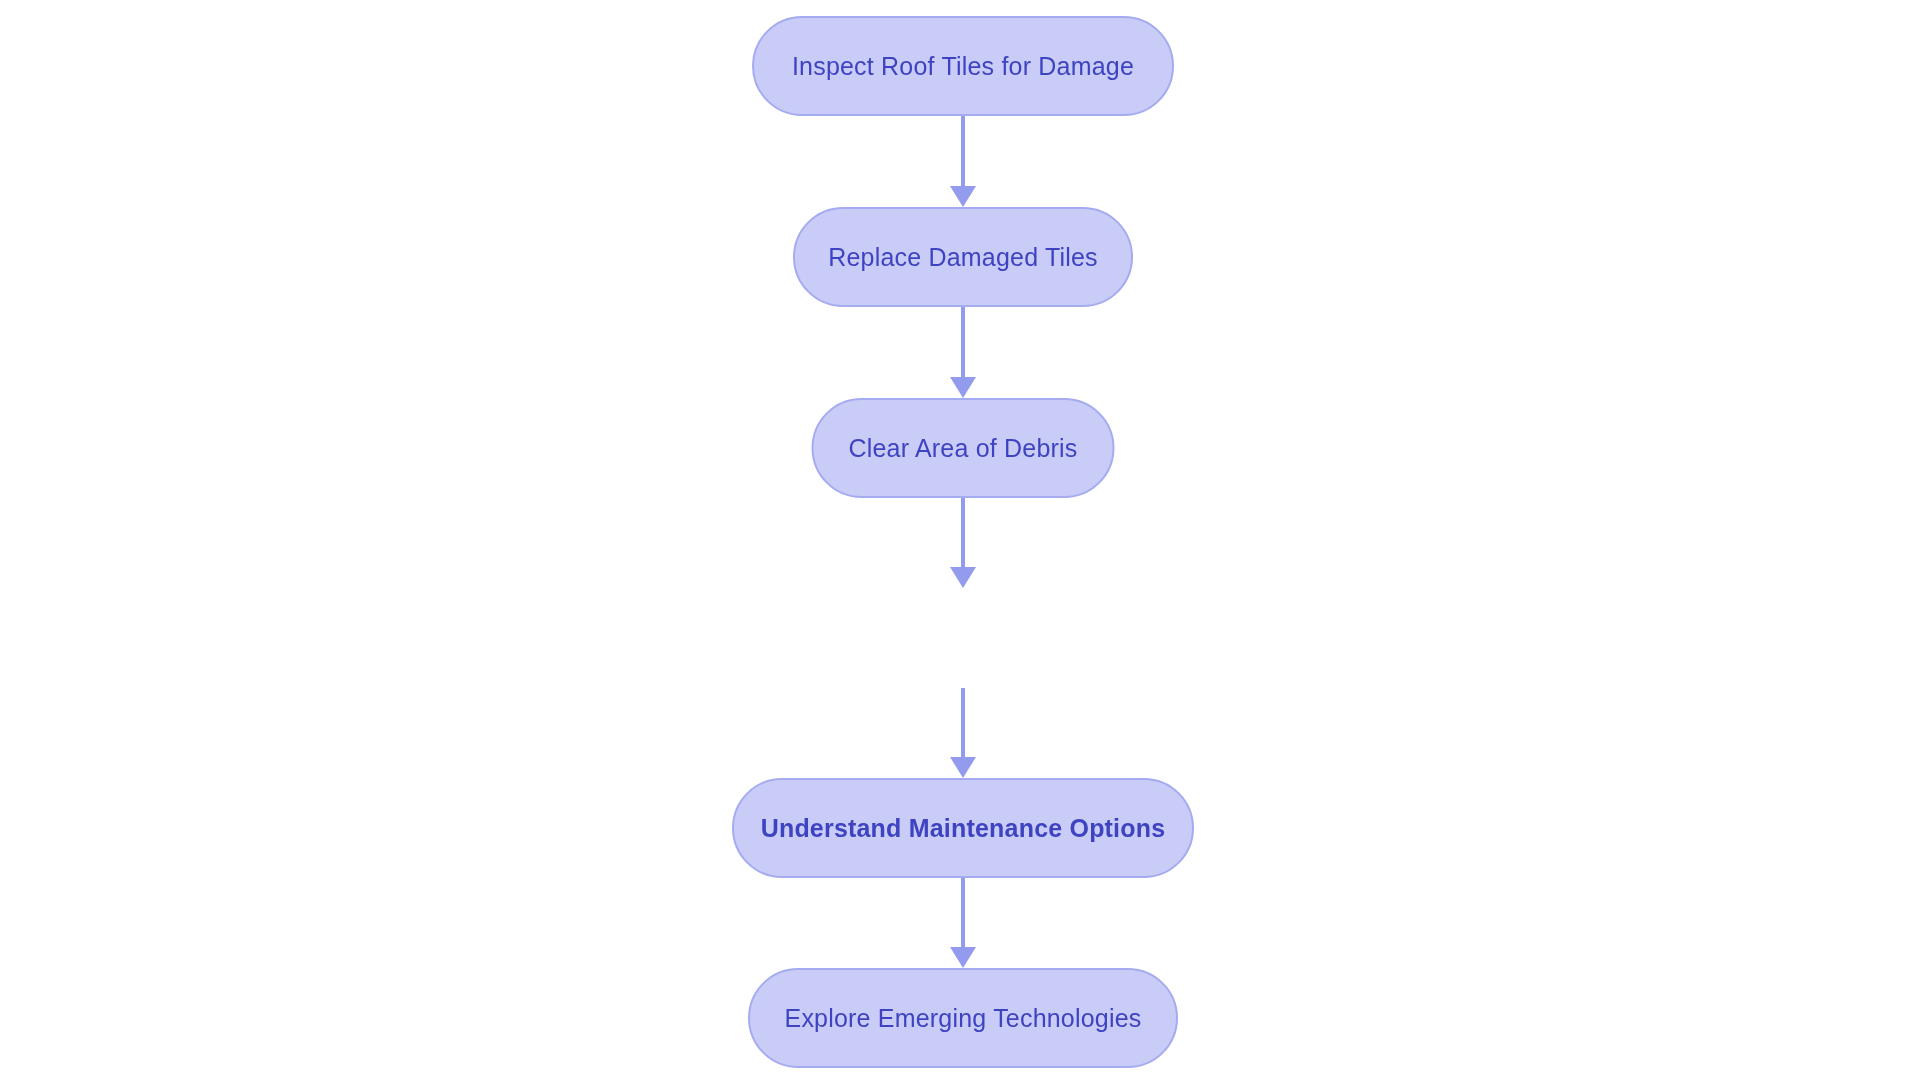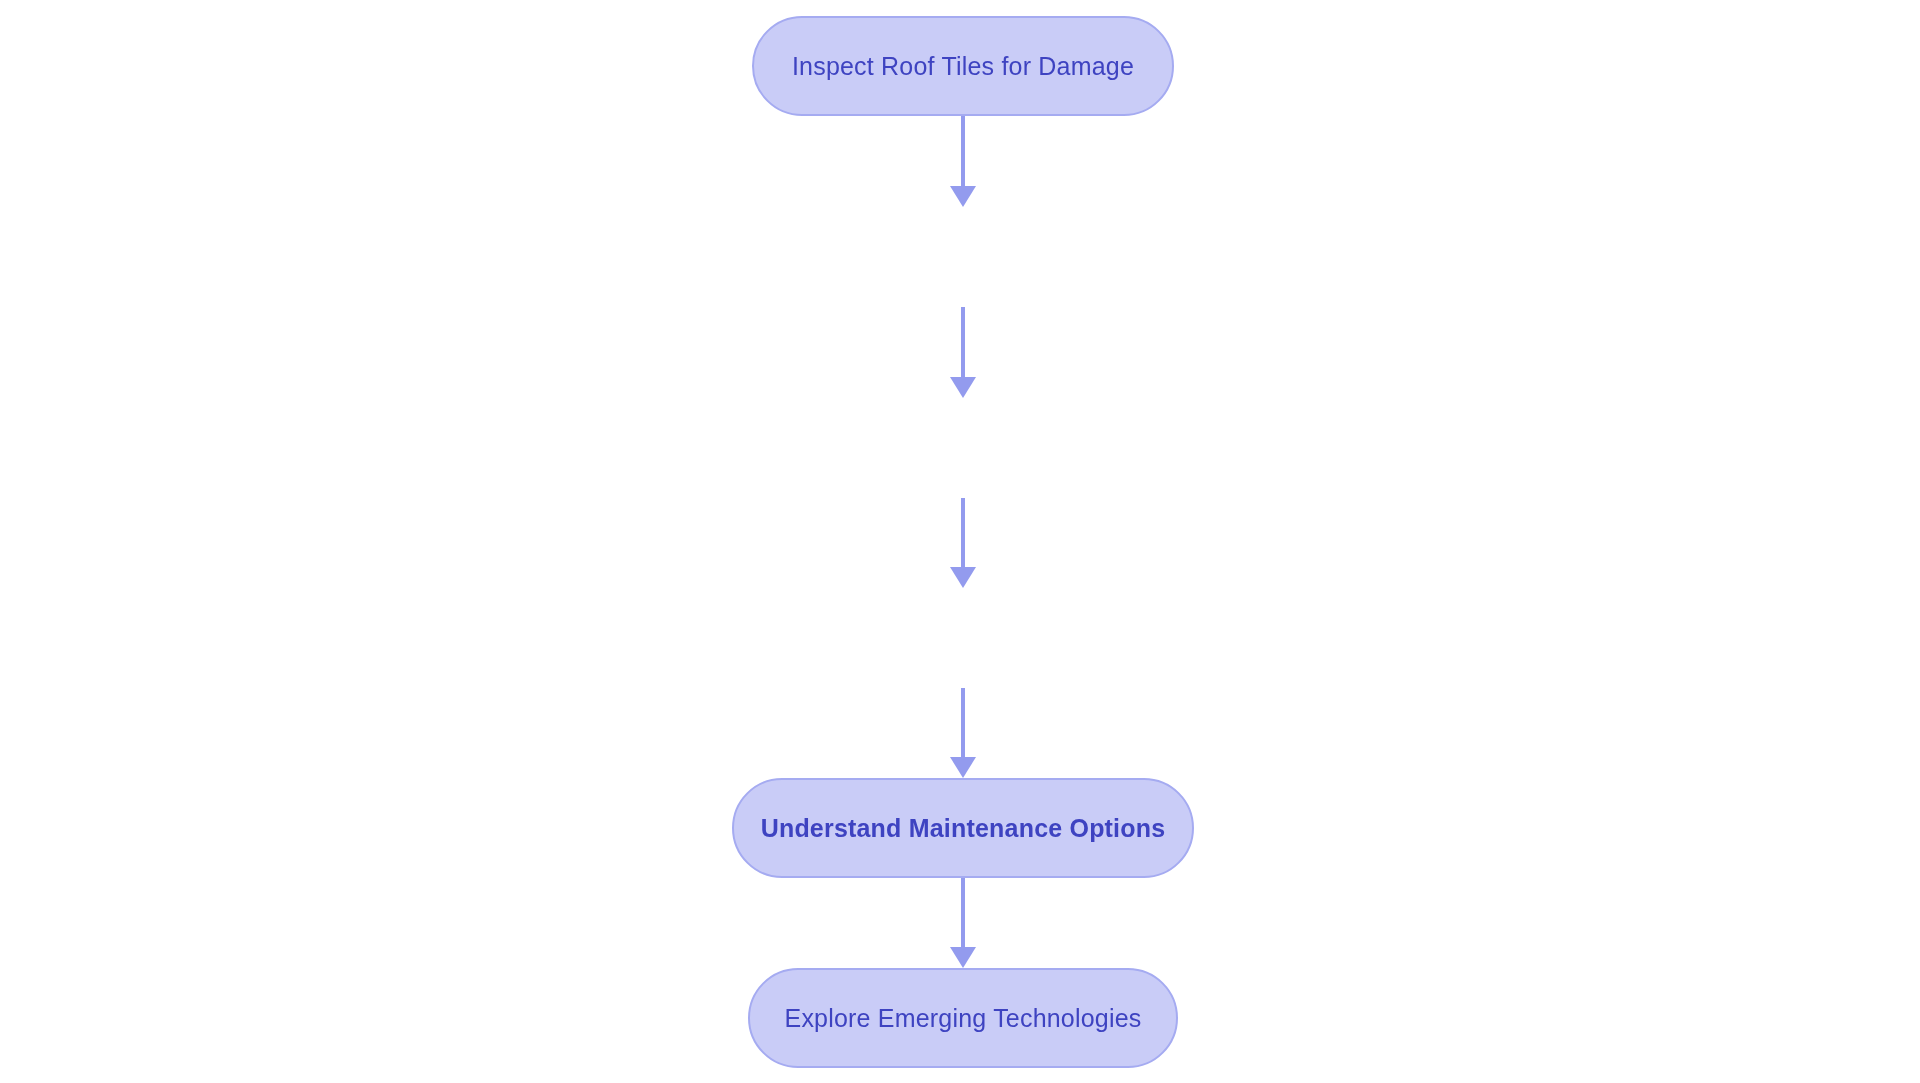--- a/index.html
+++ b/index.html
@@ -76,26 +76,32 @@
 
   <div class="node n1">
     <span>Inspect Roof Tiles for Damage</span>
   </div>
 
   <div class="arrow a1">
     <div class="line"></div>
     <div class="head"></div>
   </div>
 
+  <div class="node n2">
+    <span>Replace Damaged Tiles</span>
+  </div>
 
   <div class="arrow a2">
     <div class="line"></div>
     <div class="head"></div>
   </div>
 
+  <div class="node n3">
+    <span>Clear Area of Debris</span>
+  </div>
 
   <div class="arrow a3">
     <div class="line"></div>
     <div class="head"></div>
   </div>
 
 
   <div class="arrow a4">
     <div class="line"></div>
     <div class="head"></div>

